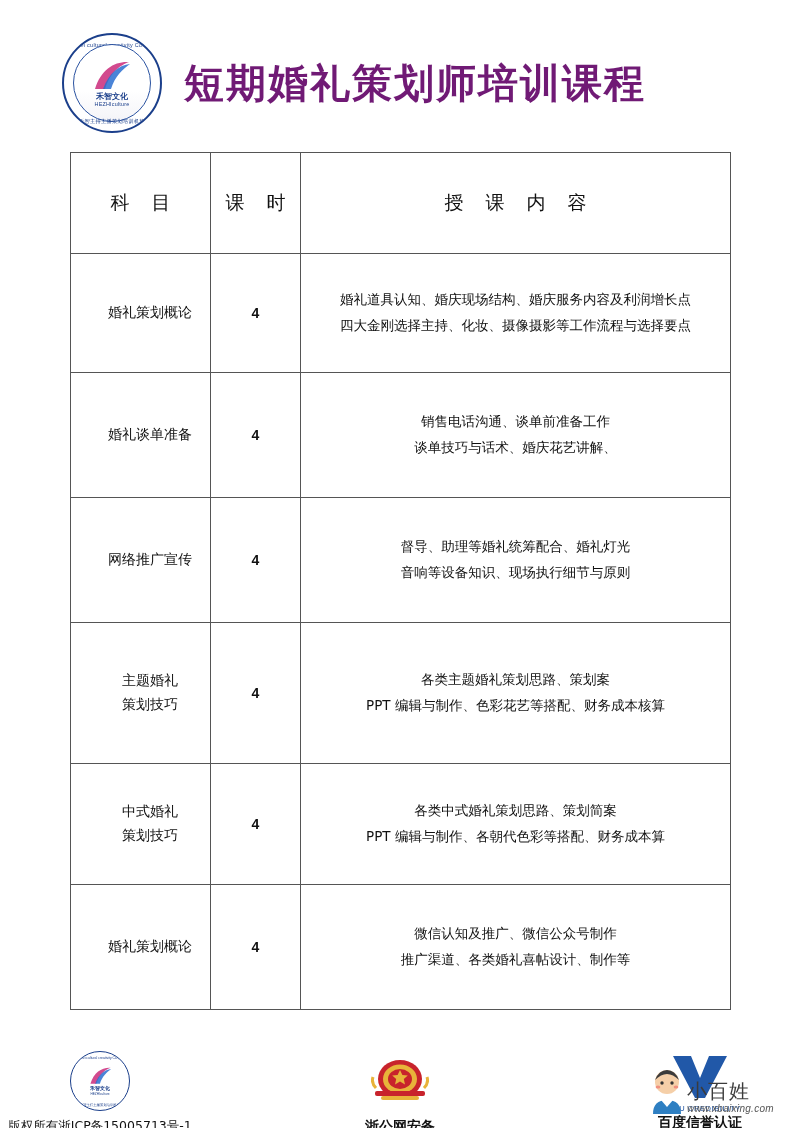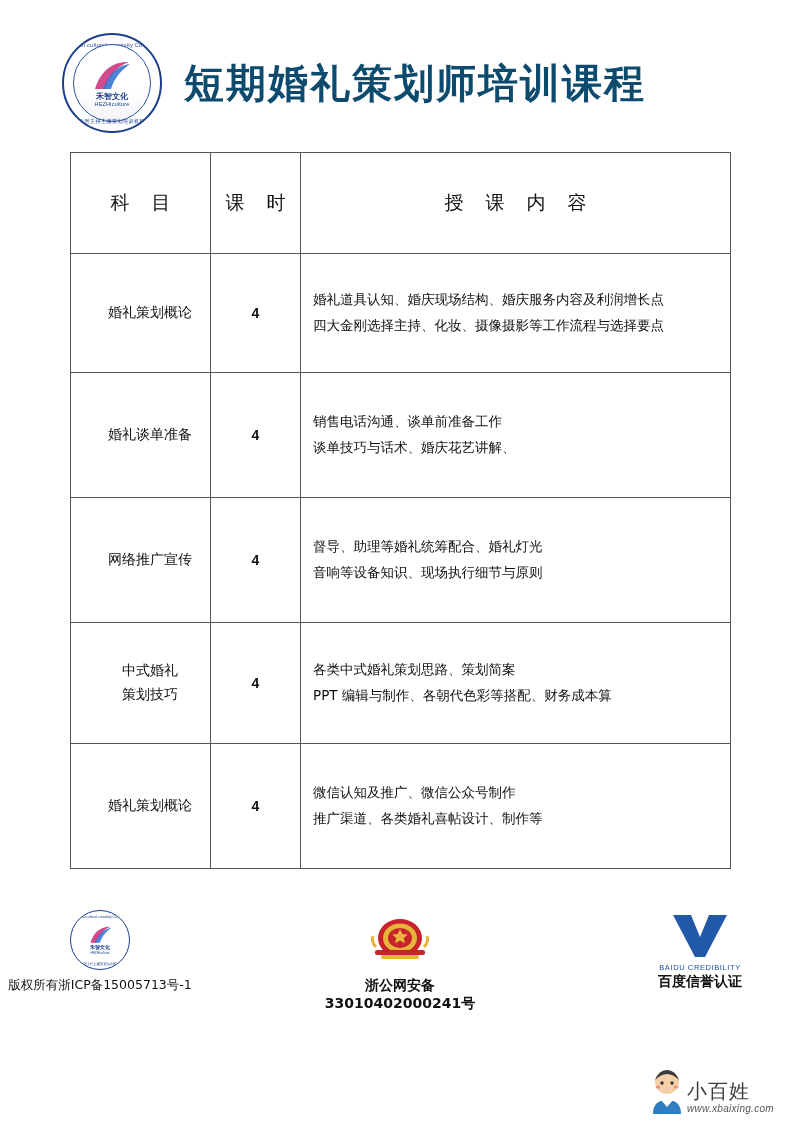--- a/index.html
+++ b/index.html
@@ -78,21 +78,21 @@
     font-size: 5.4px;
     color: #1b3f8b;
     letter-spacing: .2px;
   }
   .doc-title {
     font-family: "DejaVu Sans", "Liberation Sans", sans-serif;
     font-size: 40px;
     font-weight: bold;
     letter-spacing: 2px;
     margin-left: 22px;
-    color: #0c4a6e;
+    color: #701a75;
     line-height: 1;
   }
 
   
   .table-wrap {
     margin: 42px 70px 0 70px;
   }
   table.course {
     border-collapse: collapse;
     width: 660px;
@@ -122,20 +122,21 @@
     font-family: "DejaVu Sans", "Liberation Sans", sans-serif;
     padding-left: 20px;
   }
   td.hours {
     text-align: center;
     font-size: 14px;
     font-weight: bold;
     font-family: "Liberation Sans", sans-serif;
   }
   td.content {
+    text-align: center;
     font-size: 13.5px;
     line-height: 1.9;
     padding: 10px 12px;
     font-family: "DejaVu Sans", "Liberation Sans", sans-serif;
   }
   tr.row-1 td { height: 98px; }
   tr.row-2 td { height: 104px; }
   tr.row-3 td { height: 104px; }
   tr.row-4 td { height: 120px; }
   tr.row-5 td { height: 100px; }
@@ -290,20 +291,25 @@
       </tr>
       <tr class="row-2">
         <td class="subject">婚礼谈单准备</td>
         <td class="hours">4</td>
         <td class="content">销售电话沟通、谈单前准备工作<br>谈单技巧与话术、婚庆花艺讲解、</td>
       </tr>
       <tr class="row-3">
         <td class="subject">网络推广宣传</td>
         <td class="hours">4</td>
         <td class="content">督导、助理等婚礼统筹配合、婚礼灯光<br>音响等设备知识、现场执行细节与原则</td>
+      </tr>
+      <tr class="row-4">
+        <td class="subject">主题婚礼<br>策划技巧</td>
+        <td class="hours">4</td>
+        <td class="content">各类主题婚礼策划思路、策划案<br>PPT 编辑与制作、色彩花艺等搭配、财务成本核算</td>
       </tr>
       <tr class="row-5">
         <td class="subject">中式婚礼<br>策划技巧</td>
         <td class="hours">4</td>
         <td class="content">各类中式婚礼策划思路、策划简案<br>PPT 编辑与制作、各朝代色彩等搭配、财务成本算</td>
       </tr>
       <tr class="row-6">
         <td class="subject">婚礼策划概论</td>
         <td class="hours">4</td>
         <td class="content">微信认知及推广、微信公众号制作<br>推广渠道、各类婚礼喜帖设计、制作等</td>

